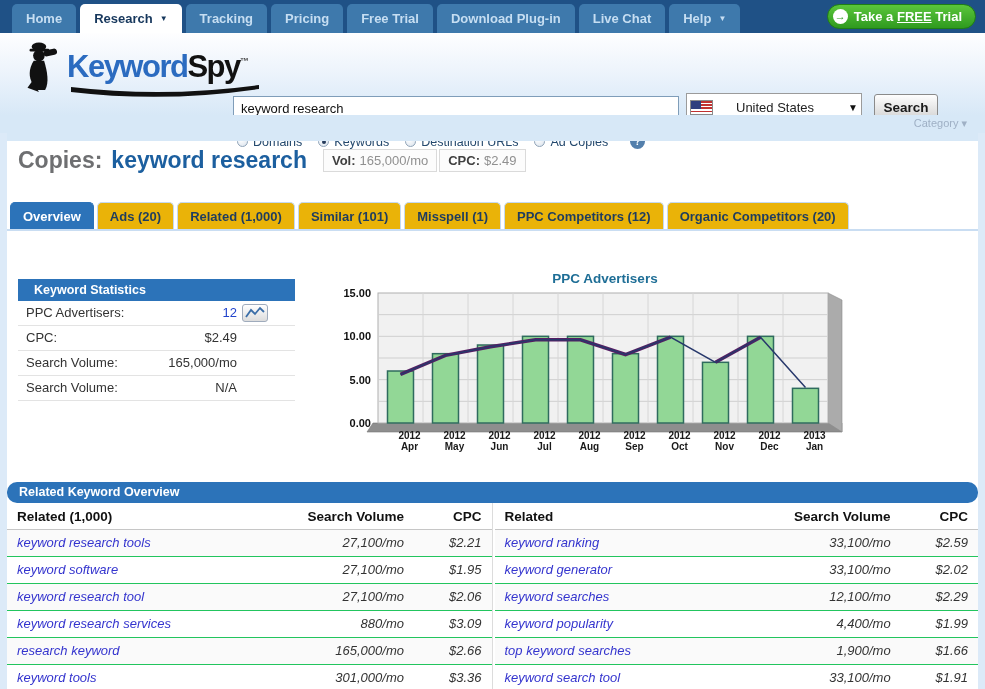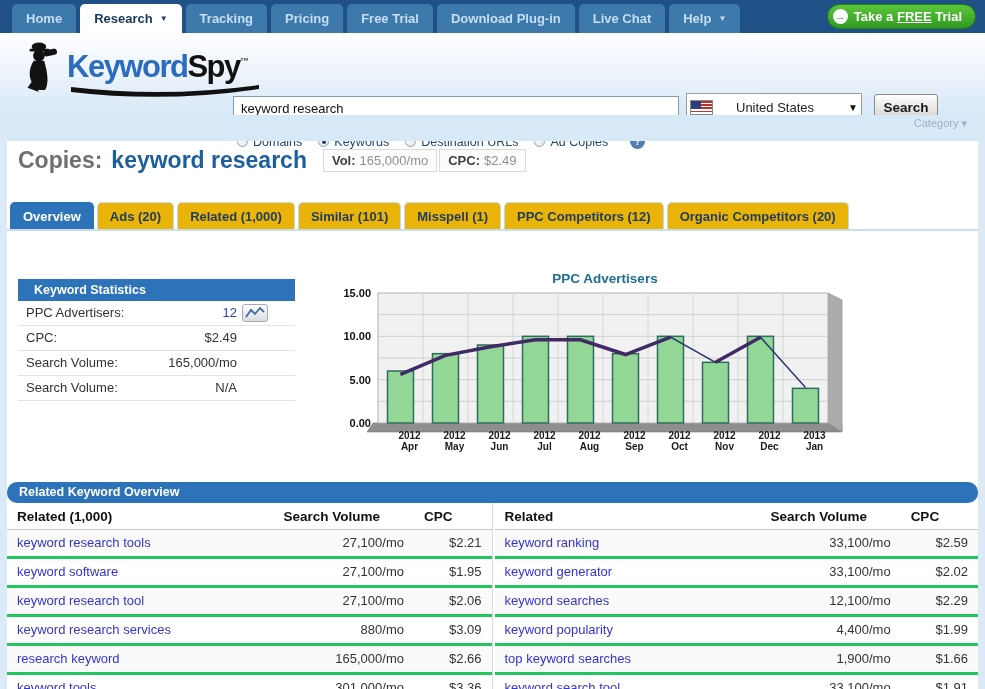--- a/index.html
+++ b/index.html
@@ -92,23 +92,23 @@
   #ppc-chart { position:absolute; left:338px; top:287px; }
 
   
   #related-header { position:absolute; left:7px; right:7px; top:482px; height:21px; background:#2C73B9;
                     color:#fff; font-weight:bold; font-size:12.5px; line-height:21px; padding-left:12px;border-radius:10px; }
   #related-body { position:absolute; left:7px; right:7px; top:503px; display:flex; }
   .rel-col { width:50%; }
   .rel-col.left { border-right:1px solid #DCDCDC; }
   .rel-col.right { padding-left:2px; }
   table { width:100%; border-collapse:collapse; font-size:13px; }
-  th { font-size:13.5px; color:#111; padding:6px 10px 5px; border-bottom:1px solid #C6C6C6; font-weight:bold; text-align:left; }
+  th { font-size:13.5px; color:#111; padding:6px 10px 5px; border-bottom:1px solid #C6C6C6; font-weight:bold; text-align:right; }
   th.c0 { text-align:left; }
-  td { padding:5px 10px 6px; border-bottom:3px solid #22c55e; color:#333; text-align:right; }
+  td { padding:5px 10px 6px; border-bottom:1px solid #22c55e; color:#333; text-align:right;font-style:italic; }
   td.c0 { text-align:left; }
   tbody tr:nth-child(odd) td { background:#FAFAFA; }
   .kw-link { color:#3434CE; text-decoration:none; cursor:pointer; }
   col.c0 { width:55%; } col.c1 { width:29%; } col.c2 { width:16%; }
 </style>
 </head>
 <body>
 
 <div id="screen">
 

